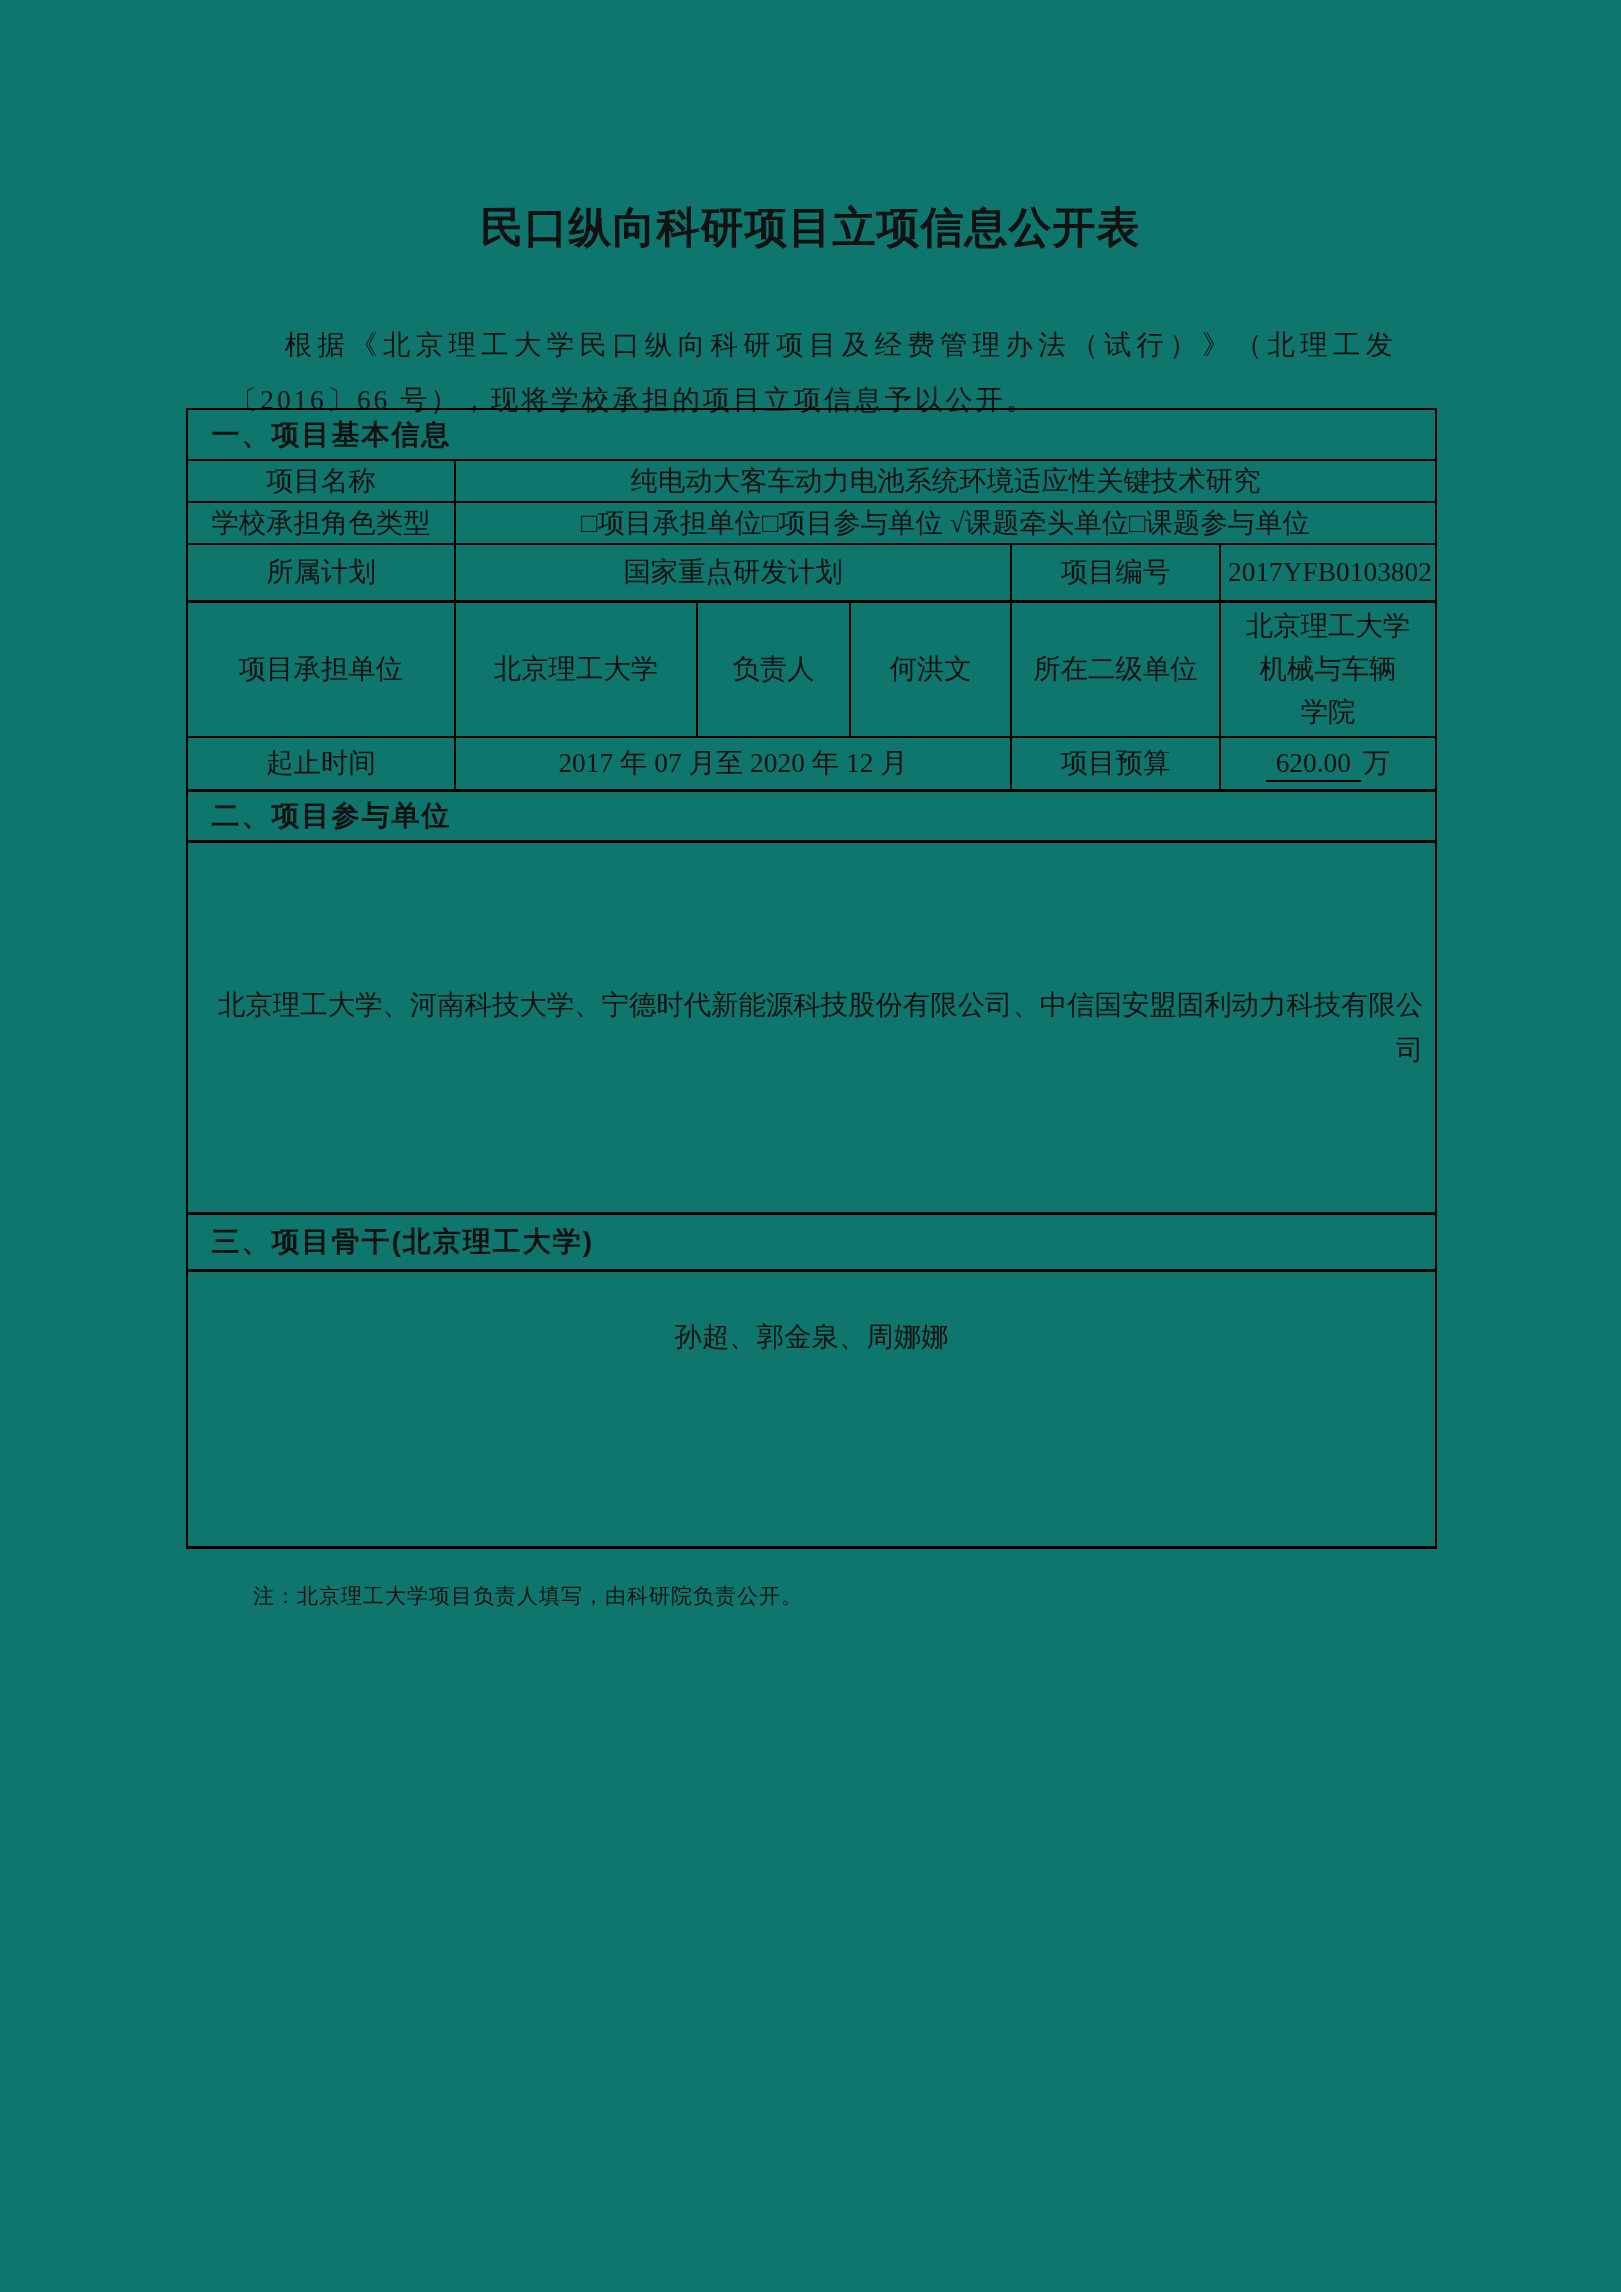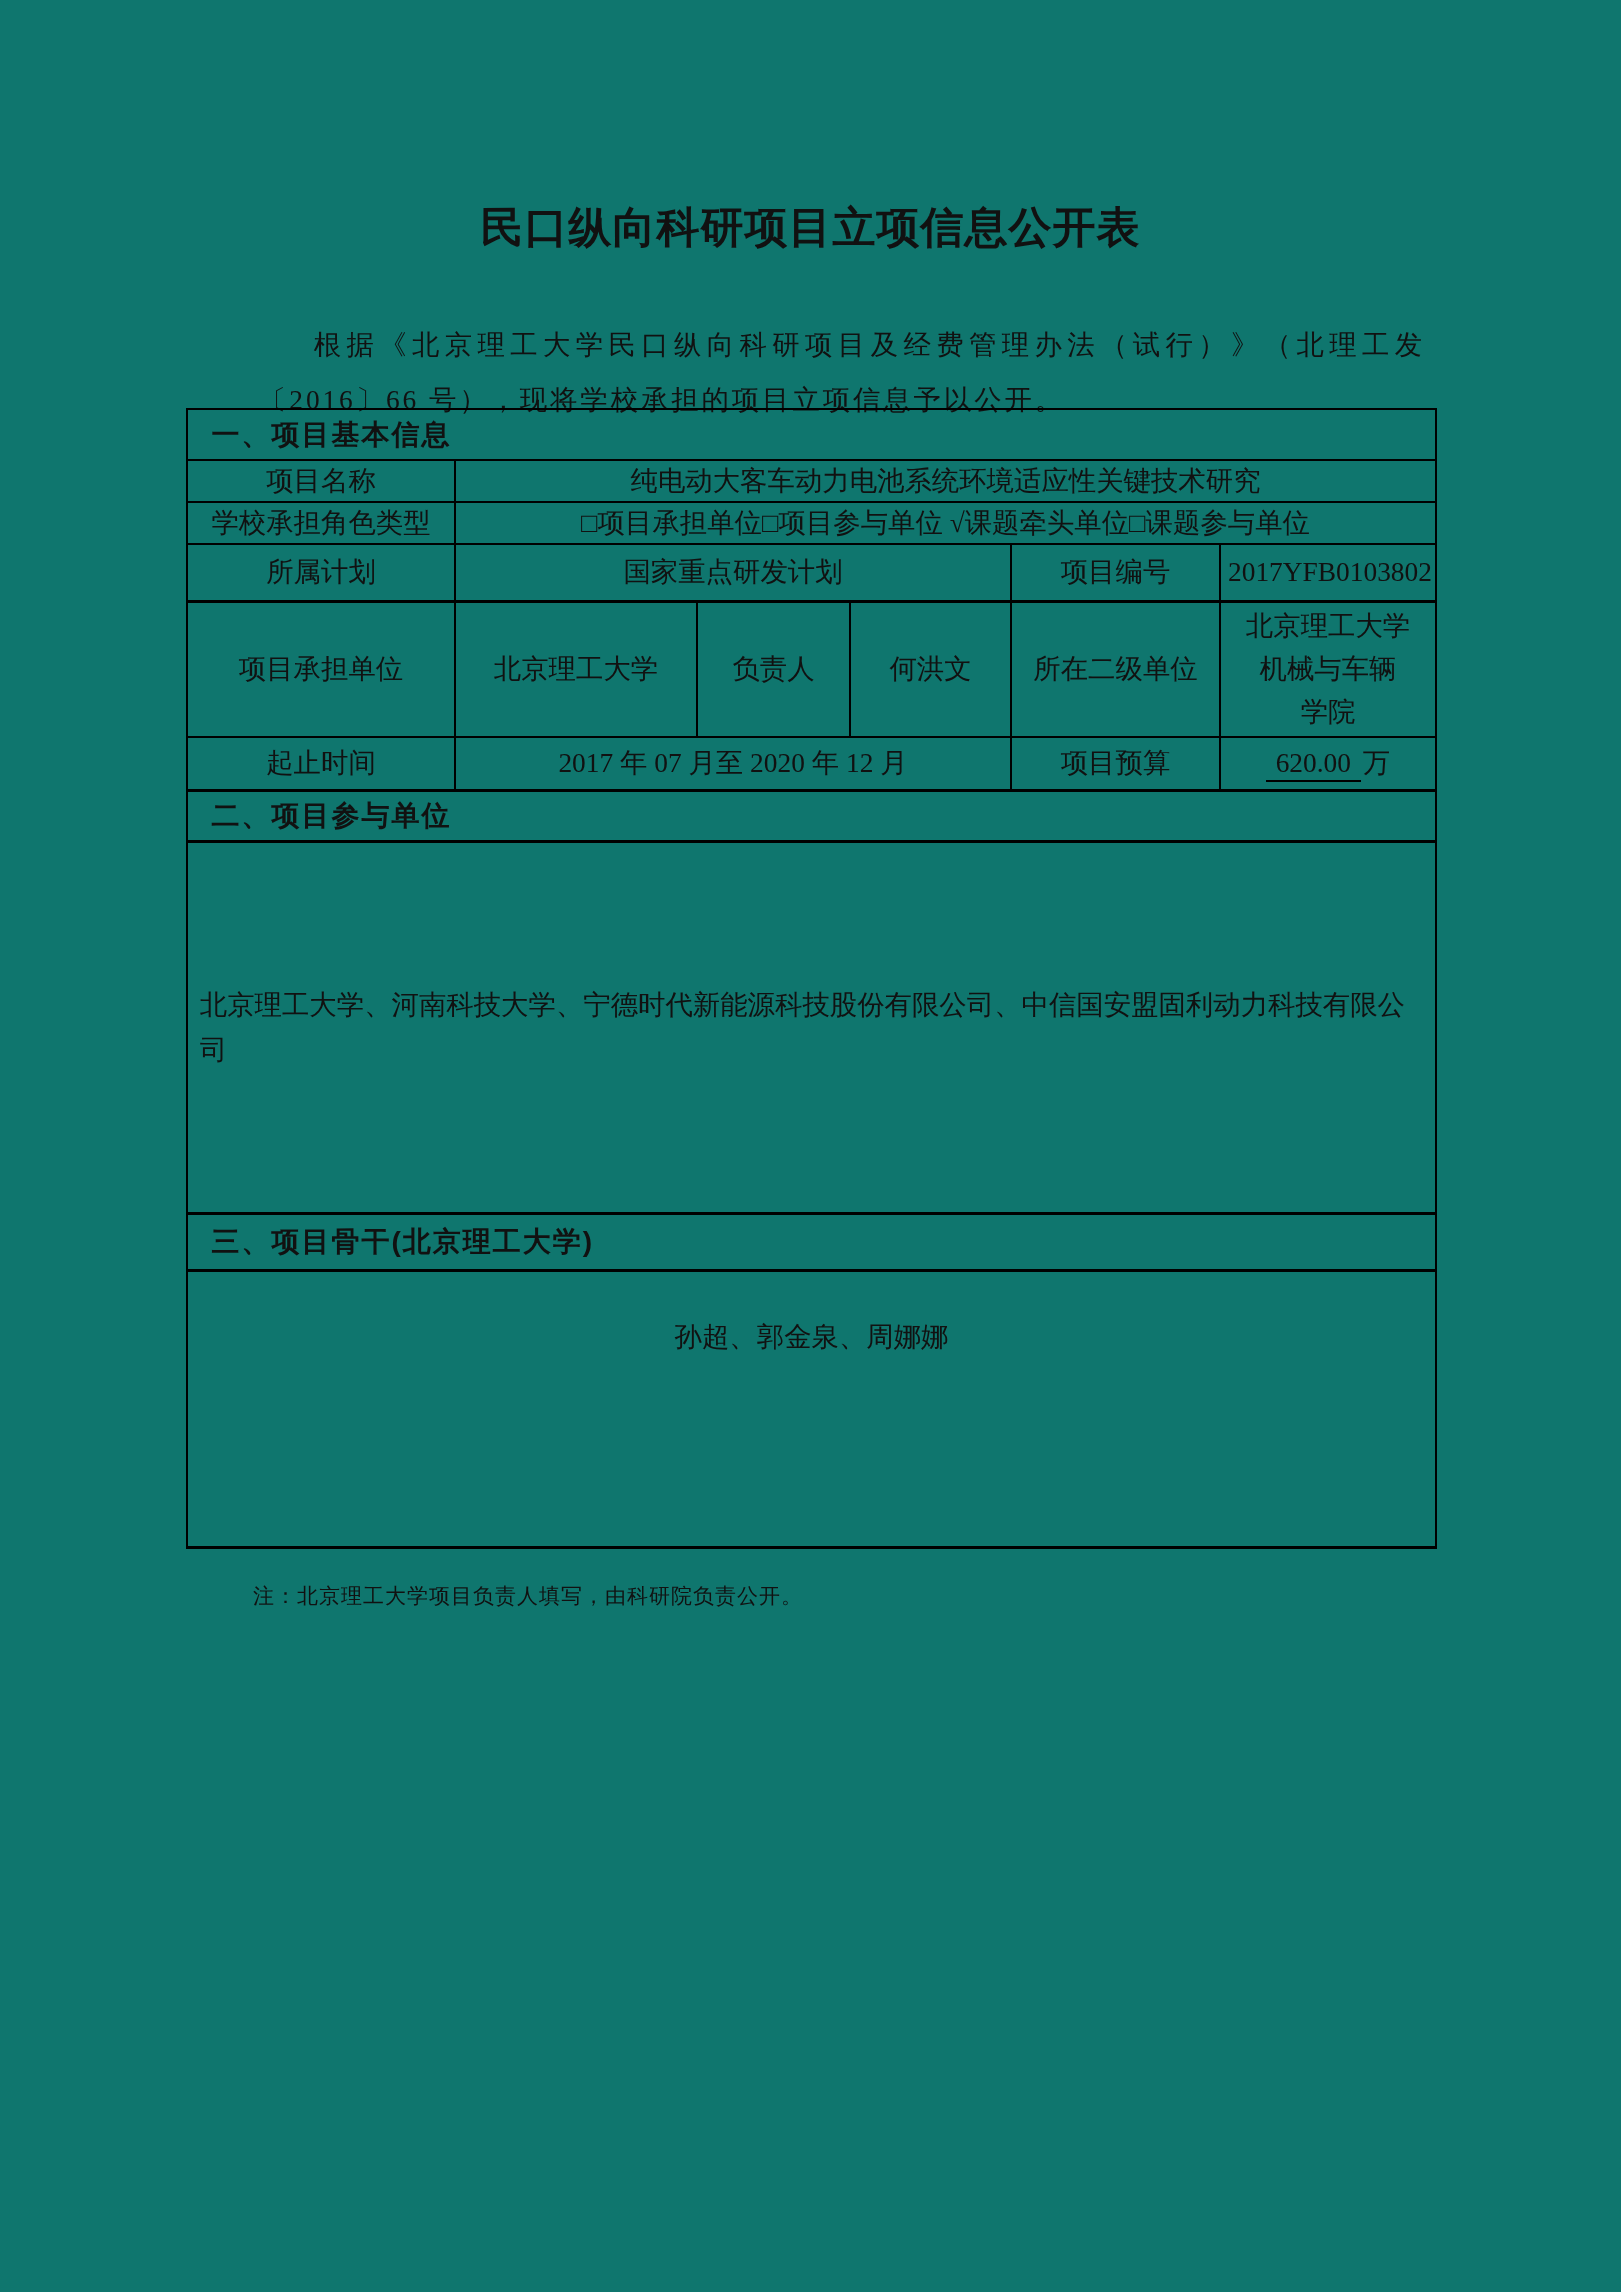--- a/index.html
+++ b/index.html
@@ -25,21 +25,21 @@
     text-align: center;
     font-family: "Liberation Serif", serif;
     font-weight: bold;
     font-size: 43px;
     line-height: 51px;
     letter-spacing: 1px;
   }
   .doc-intro {
     position: absolute;
     top: 318px;
-    left: 259px;
+    left: 230px;
     width: 1166px;
     margin: 0;
     font-size: 27.4px;
     line-height: 55px;
     letter-spacing: 2.9px;
     text-indent: 2em;
     text-align: justify;
   }
   table.form-table {
     position: absolute;
@@ -62,21 +62,21 @@
     text-align: left;
     font-family: "Liberation Sans", sans-serif;
     font-weight: bold;
     font-size: 28px;
     padding-left: 23.5px;
     letter-spacing: 2px;
   }
   tr.tb td { border-bottom-width: 3.9px; }
   .multiline { white-space: pre-line; line-height: 43px; }
   .participants-cell {
-    text-align: left;
+    text-align: right;
     vertical-align: middle;
     padding: 0 11.8px;
     line-height: 45px;
   }
   .backbone-cell {
     text-align: center;
     vertical-align: top;
     padding: 43px 11.8px 0 11.8px;
     line-height: 45px;
   }

